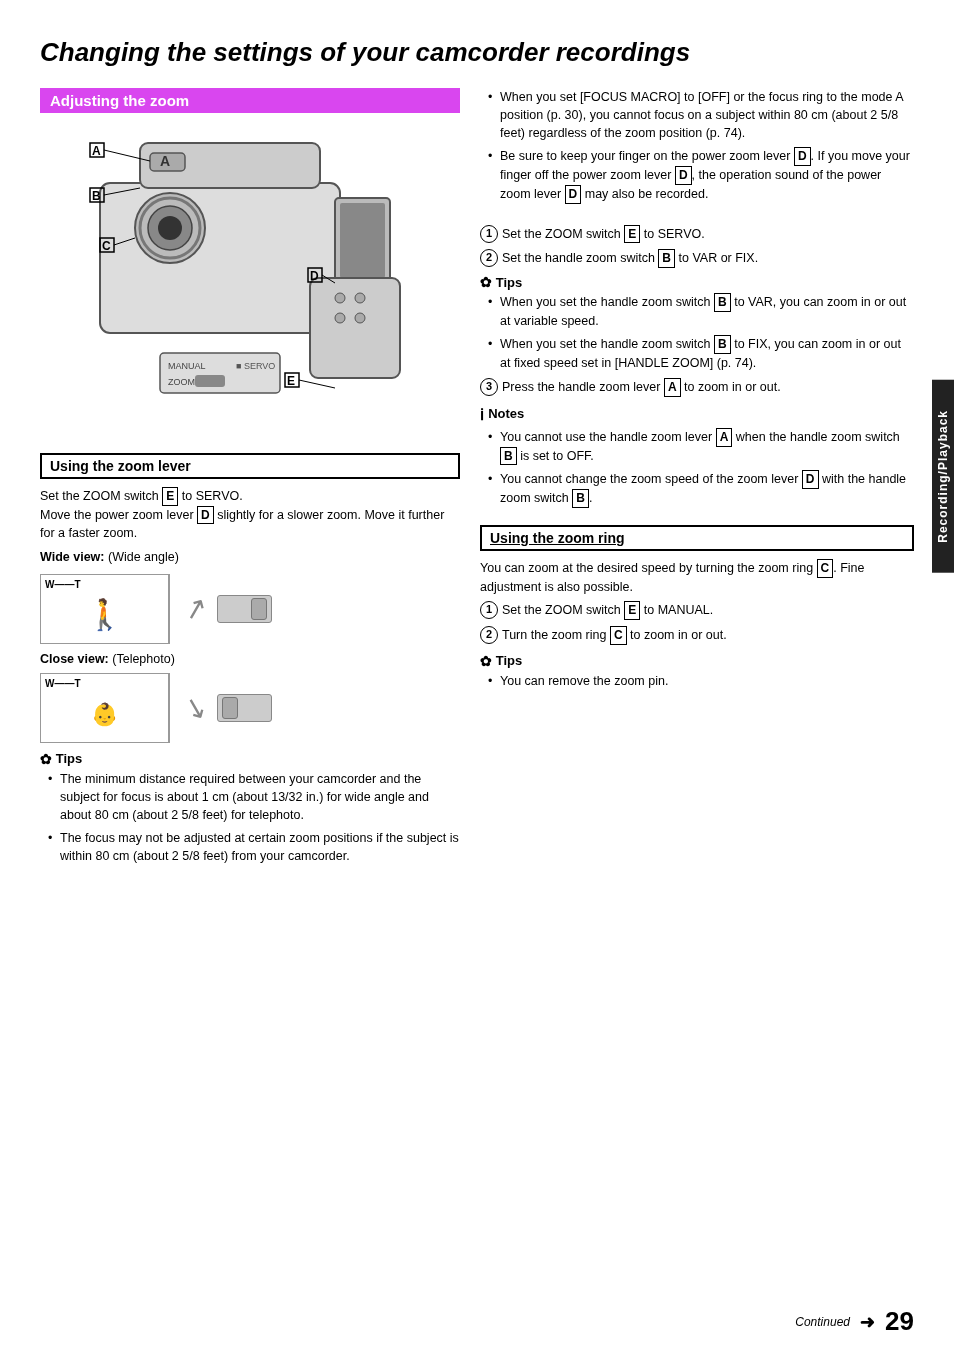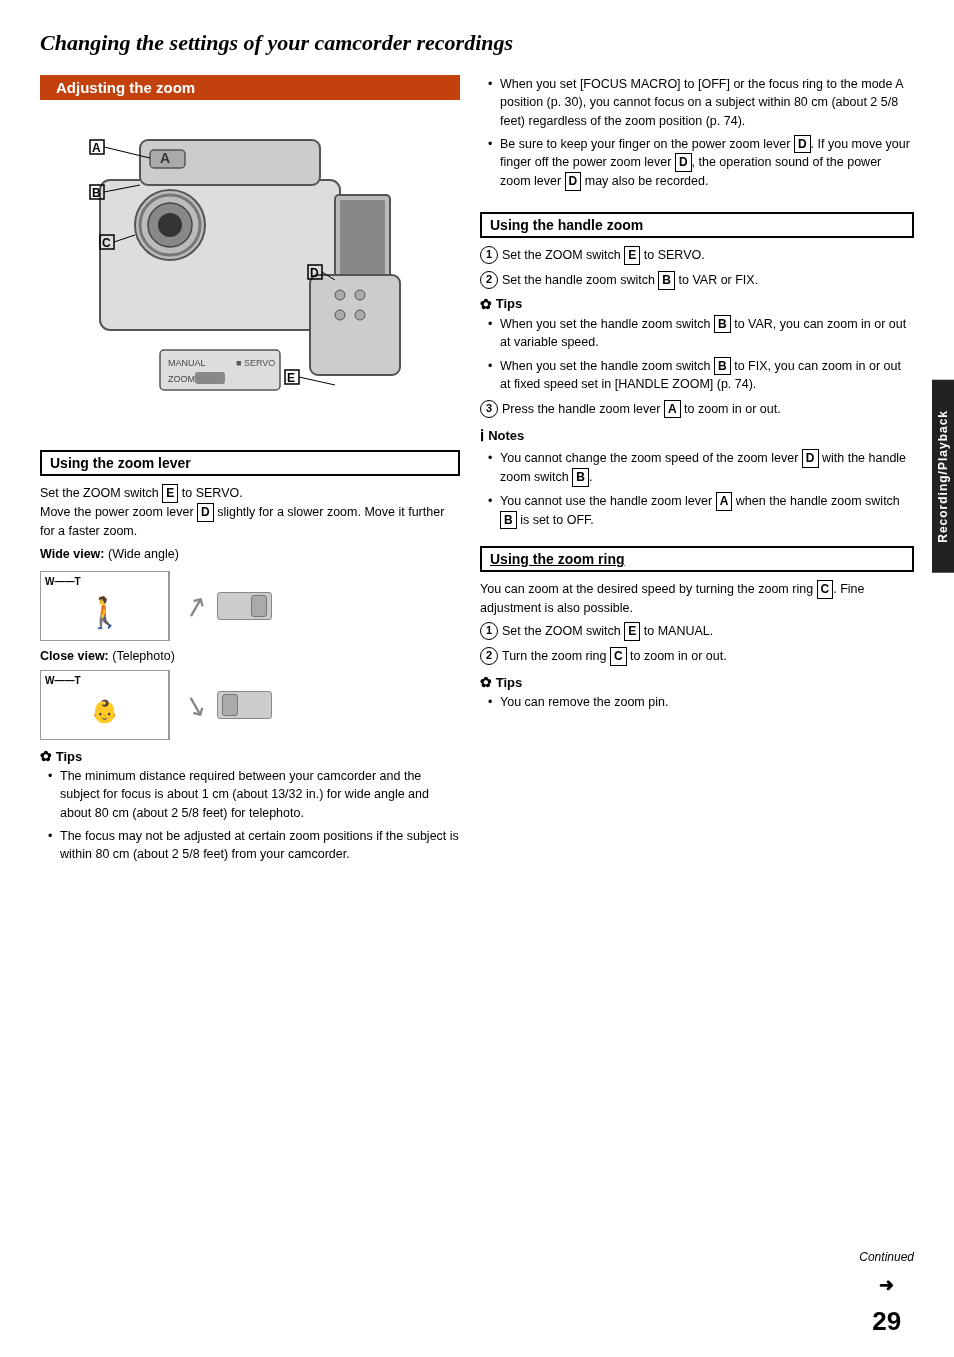--- a/index.html
+++ b/index.html
@@ -12,45 +12,46 @@
       color: #000;
       position: relative;
     }
     .page {
       width: 954px;
       min-height: 1357px;
       padding: 30px 40px 40px 40px;
       position: relative;
     }
     .main-title {
-      font-size: 22px;
+      font-size: 26px;
       font-weight: 900;
       font-style: italic;
       line-height: 1.15;
       margin-bottom: 20px;
-      font-family: Liberation Serif, serif;
+      font-family: Liberation Sans, sans-serif;
+      margin-top: 8px;
     }
     .two-col {
       display: flex;
       gap: 20px;
     }
     .left-col {
       width: 420px;
       flex-shrink: 0;
     }
     .right-col {
       flex: 1;
     }
     .section-header {
-      background: #c2410c;
+      background: #d946ef;
       color: #fff;
       font-size: 15px;
       font-weight: bold;
-      padding: 4px 16px;
-      margin-bottom: 20px;
+      padding: 4px 10px;
+      margin-bottom: 10px;
       display: inline-block;
       width: 100%;
     }
     .subsection-header {
       border: 2px solid #000;
       font-size: 14px;
       font-weight: bold;
       padding: 3px 8px;
       margin-bottom: 8px;
       display: inline-block;
@@ -160,21 +161,20 @@
       letter-spacing: 1px;
       user-select: none;
     }
     .page-footer {
       position: absolute;
       bottom: 20px;
       right: 40px;
       display: flex;
       align-items: center;
       gap: 10px;
-      flex-direction: column;
     }
     .continued-text {
       font-size: 12px;
       font-style: italic;
     }
     .page-number {
       font-size: 26px;
       font-weight: bold;
     }
     .arrow-continued {
@@ -336,21 +336,20 @@
 
     <div class="right-col">
 
       
       <ul class="bullet-list right-col-bullets">
         <li>When you set [FOCUS MACRO] to [OFF] or the focus ring to the mode A position (p. 30), you cannot focus on a subject within 80 cm (about 2 5/8 feet) regardless of the zoom position (p. 74).</li>
         <li>Be sure to keep your finger on the power zoom lever <span class="label-box">D</span>. If you move your finger off the power zoom lever <span class="label-box">D</span>, the operation sound of the power zoom lever <span class="label-box">D</span> may also be recorded.</li>
       </ul>
 
       
-      <div class="subsection-header">Using the handle zoom</div>
 
       <ol class="step-list">
         <li>
           <span class="step-num">1</span>
           Set the ZOOM switch <span class="label-box">E</span> to SERVO.
         </li>
         <li style="margin-top:4px;">
           <span class="step-num">2</span>
           Set the handle zoom switch <span class="label-box">B</span> to VAR or FIX.
         </li>
@@ -372,22 +371,22 @@
           Press the handle zoom lever <span class="label-box">A</span> to zoom in or out.
         </li>
       </ol>
 
       
       <div class="notes-heading" style="margin-top:6px;">
         <span style="font-size:16px; font-weight:bold;">ℹ</span>
         <span>Notes</span>
       </div>
       <ul class="bullet-list">
+        <li>You cannot use the handle zoom lever <span class="label-box">A</span> when the handle zoom switch <span class="label-box">B</span> is set to OFF.</li>
         <li>You cannot change the zoom speed of the zoom lever <span class="label-box">D</span> with the handle zoom switch <span class="label-box">B</span>.</li>
-        <li>You cannot use the handle zoom lever <span class="label-box">A</span> when the handle zoom switch <span class="label-box">B</span> is set to OFF.</li>
       </ul>
 
       
       <div class="subsection-header" style="margin-top:12px;text-decoration:underline;">Using the zoom ring</div>
 
       <p class="body-text">
         You can zoom at the desired speed by turning the zoom ring <span class="label-box">C</span>. Fine adjustment is also possible.
       </p>
 
       <ol class="step-list">

